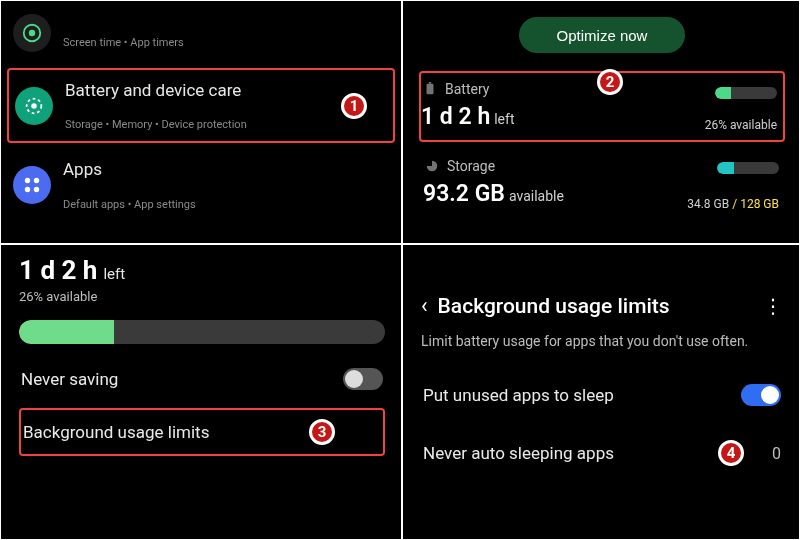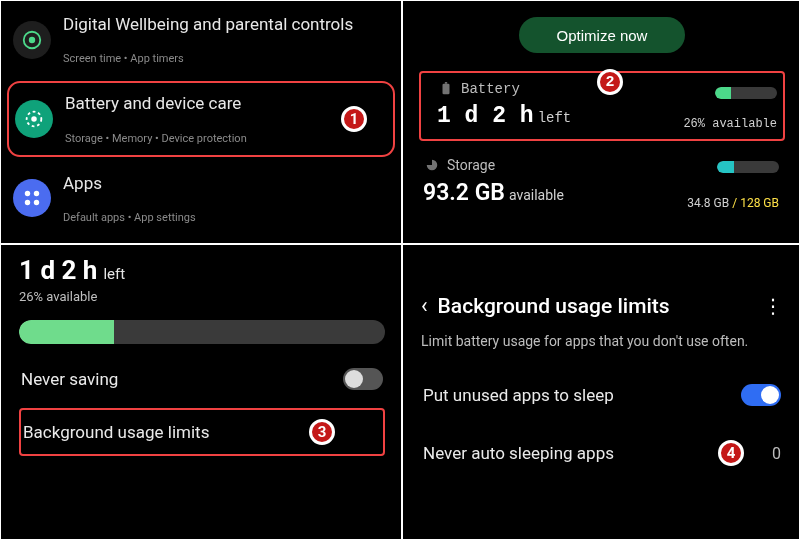--- a/index.html
+++ b/index.html
@@ -21,21 +21,21 @@
   .p1 { padding: 3px 6px 8px 6px; }
   .settings-row {
     display: flex; align-items: center;
     padding: 10px 8px 10px 6px;
     border-radius: 6px;
     margin-bottom: 6px;
     position: relative;
   }
   .settings-row.hl {
     border: 2px solid #f04242;
-    border-radius: 13px;
+    border-radius: 4px;
   }
   .settings-icon {
     width: 38px; height: 38px; border-radius: 50%;
     display: flex; align-items: center; justify-content: center;
     margin-right: 12px; flex-shrink: 0;
     color: #fff;
   }
   .ic-wellbeing { background: #1e1e1e; }
   .ic-battery { background: #0fa27a; }
   .ic-apps { background: #4b6cf0; }
@@ -51,22 +51,21 @@
     border-radius: 18px; font-size: 15px; font-weight: 500;
     cursor: pointer;
   }
   .card {
     position: relative;
     padding: 10px 4px 12px 4px;
   }
   .card.hl {
     border: 2px solid #f04242;
     border-radius: 4px;
-    padding: 8px 2px 10px 16px;
-    font-family: Liberation Mono, monospace;
+    padding: 8px 2px 10px 0;
   }
   .card-head { display: flex; align-items: center; color: #bdbdbd; font-size: 14px; }
   .card-head .glyph { width: 18px; display: inline-flex; justify-content: center; margin-right: 6px; opacity: .75;}
   .big-stat { color: #fff; font-size: 23px; font-weight: 600; margin-top: 6px; display: flex; align-items: baseline;}
   .big-stat .suffix { font-size: 14px; font-weight: 400; color: #d0d0d0; margin-left: 4px;}
   .mini-bar {
     position: absolute; right: 6px; top: 14px;
     width: 62px; height: 12px; border-radius: 6px; background: #3a3a3a;
     overflow: hidden;
   }
@@ -130,21 +129,20 @@
 <div class="panel p1">
 
   <div class="settings-row">
     <div class="settings-icon ic-wellbeing">
       <svg width="22" height="22" viewBox="0 0 24 24" fill="none">
           <circle cx="12" cy="12" r="9" stroke="#4cd98a" stroke-width="2"></circle>
           <circle cx="12" cy="12" r="3.5" fill="#4cd98a"></circle>
         </svg>
     </div>
     <div class="settings-text">
-      <div class="settings-title">Digital Wellbeing and parental controls</div>
       <div class="settings-sub">Screen time  •  App timers</div>
     </div>
   </div>
 
   <div class="settings-row hl">
     <div class="settings-icon ic-battery">
       <svg width="22" height="22" viewBox="0 0 24 24" fill="none">
           <circle cx="12" cy="12" r="8" stroke="#fff" stroke-width="2" stroke-dasharray="3 3"></circle>
           <circle cx="12" cy="12" r="3" fill="#fff"></circle>
         </svg>

